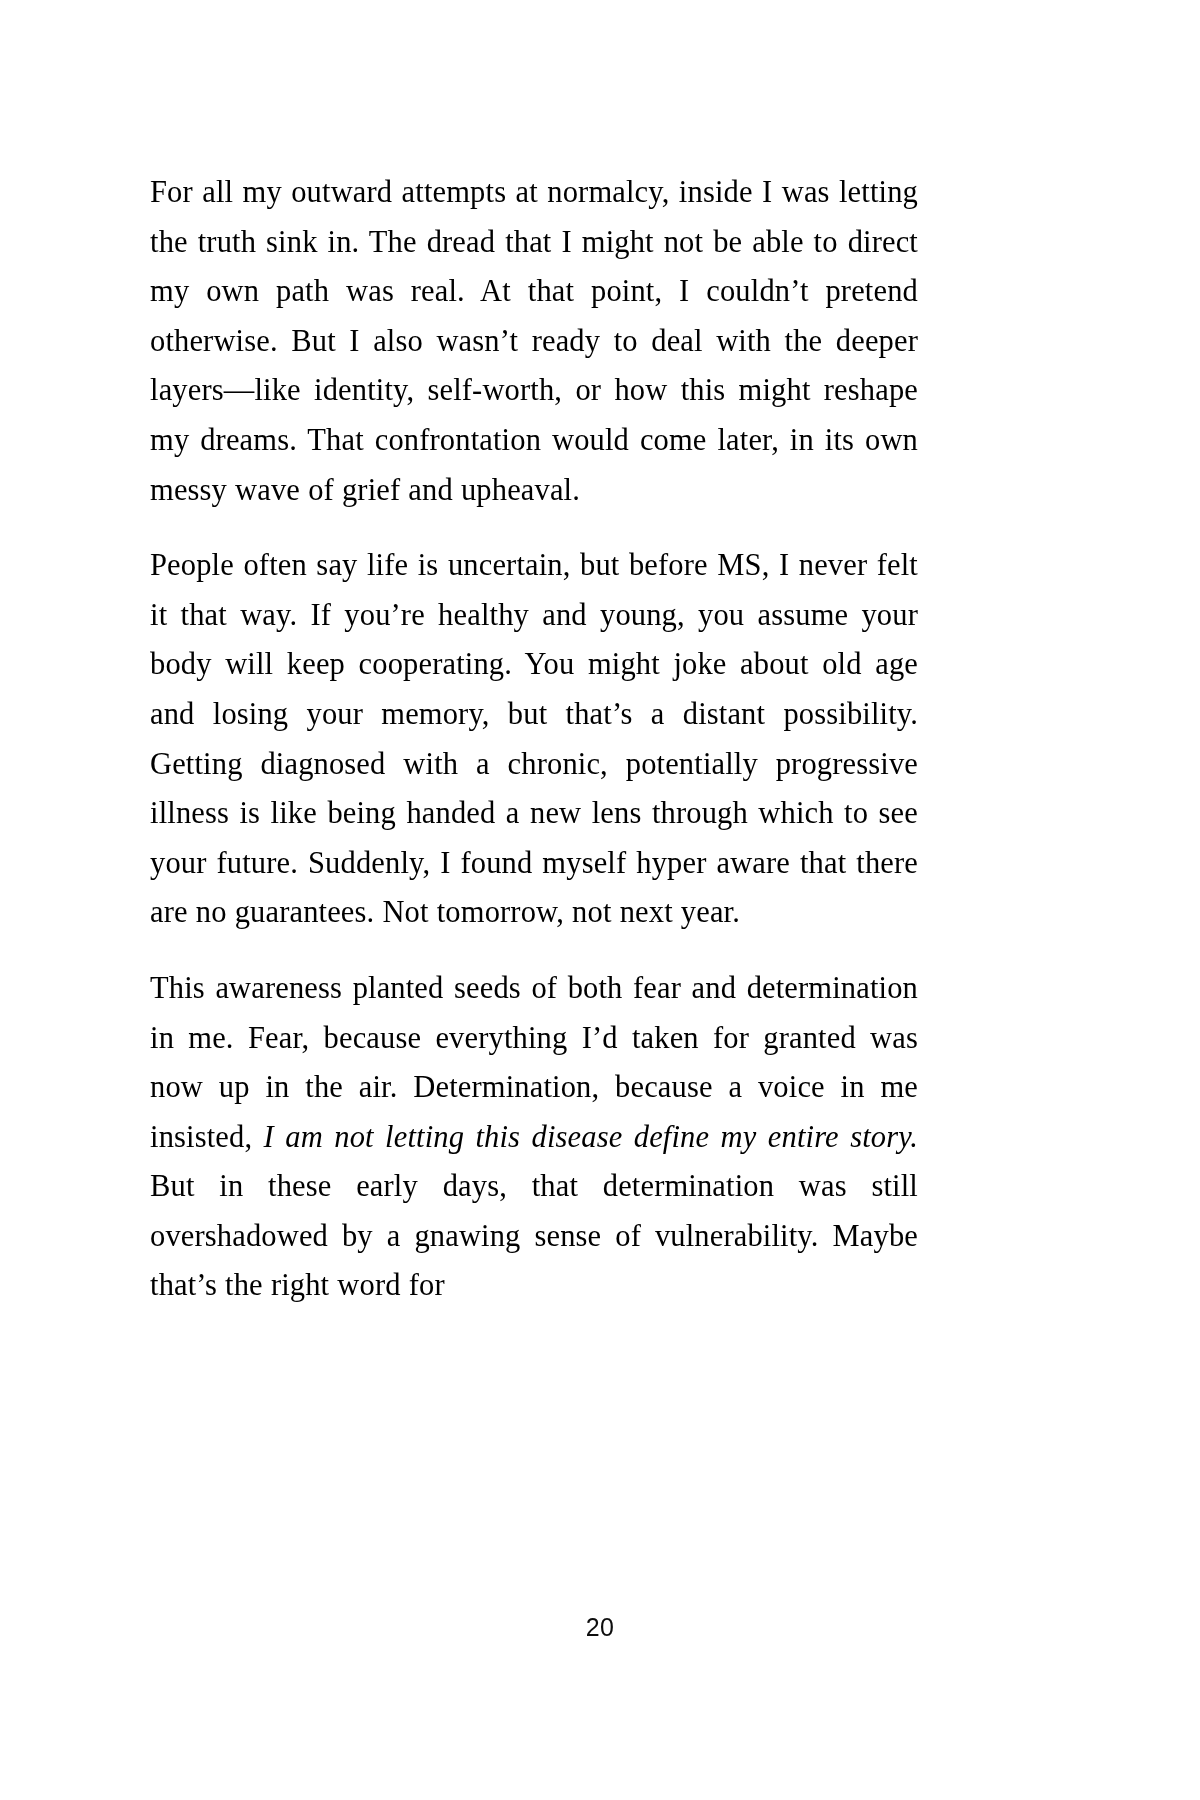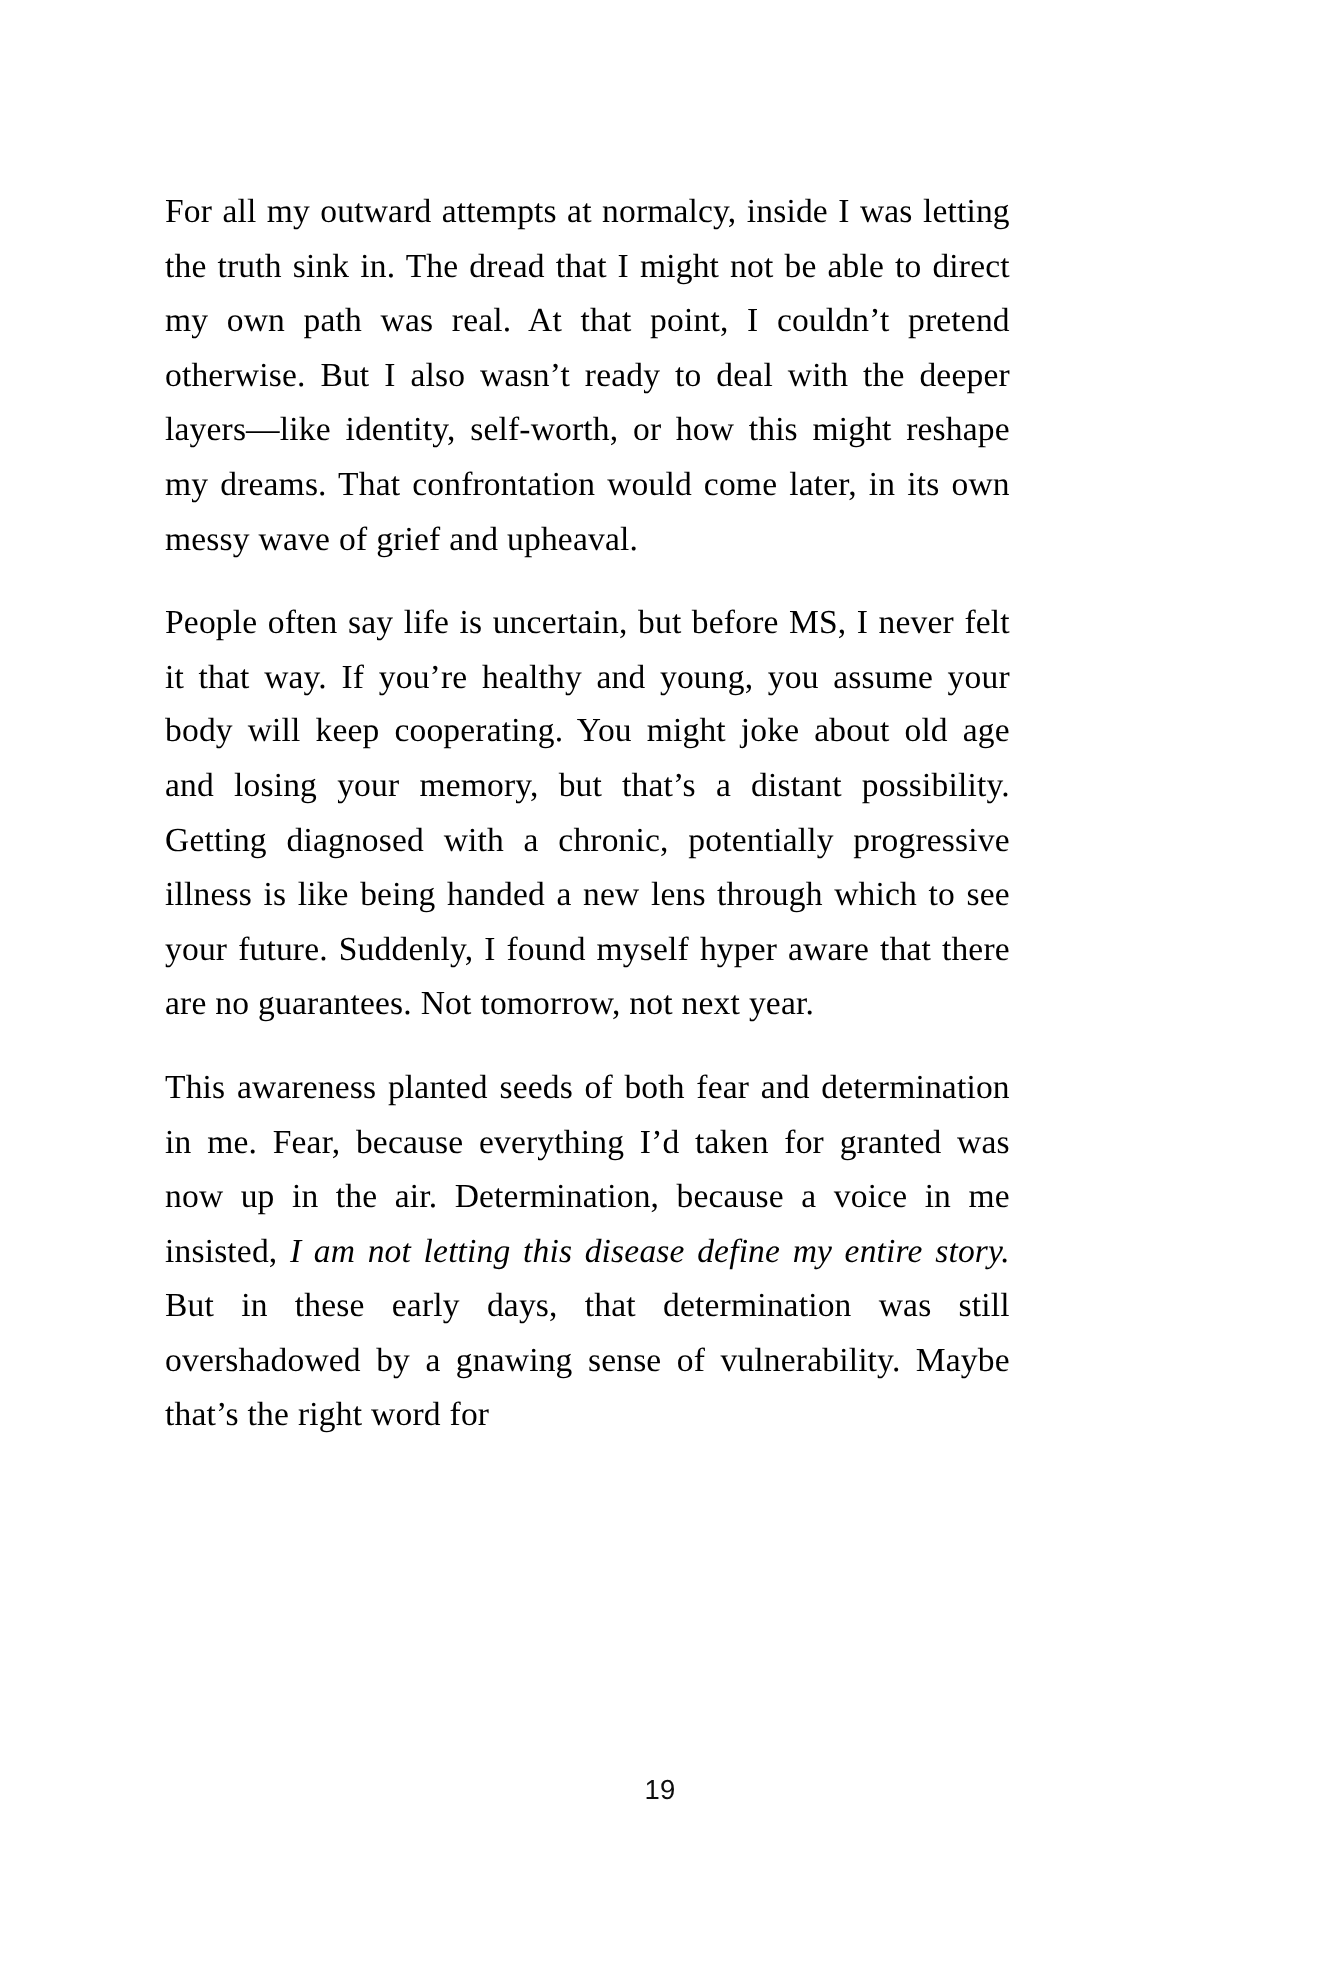--- a/index.html
+++ b/index.html
@@ -70,15 +70,15 @@
   <div class="text-column">
 
     <p class="para">For all my outward attempts at normalcy, inside I was letting the truth sink in. The dread that I might not be able to direct my own path was real. At that point, I couldn’t pretend otherwise. But I also wasn’t ready to deal with the deeper layers—like identity, self-worth, or how this might reshape my dreams. That confrontation would come later, in its own messy wave of grief and upheaval.</p>
 
     <p class="para">People often say life is uncertain, but before MS, I never felt it that way. If you’re healthy and young, you assume your body will keep cooperating. You might joke about old age and losing your memory, but that’s a distant possibility. Getting diagnosed with a chronic, potentially progressive illness is like being handed a new lens through which to see your future. Suddenly, I found myself hyper aware that there are no guarantees. Not tomorrow, not next year.</p>
 
     <p class="para"><span>This awareness planted seeds of both fear and determination in me. Fear, because everything I’d taken for granted was now up in the air. Determination, because a voice in me insisted, </span><em>I am not letting this disease define my entire story.</em><span> But in these early days, that determination was still overshadowed by a gnawing sense of vulnerability. Maybe that’s the right word for</span></p>
 
   </div>
 
-  <div class="folio">19</div>
+  <div class="folio">20</div>
 
 </div>
 
 </body></html>

